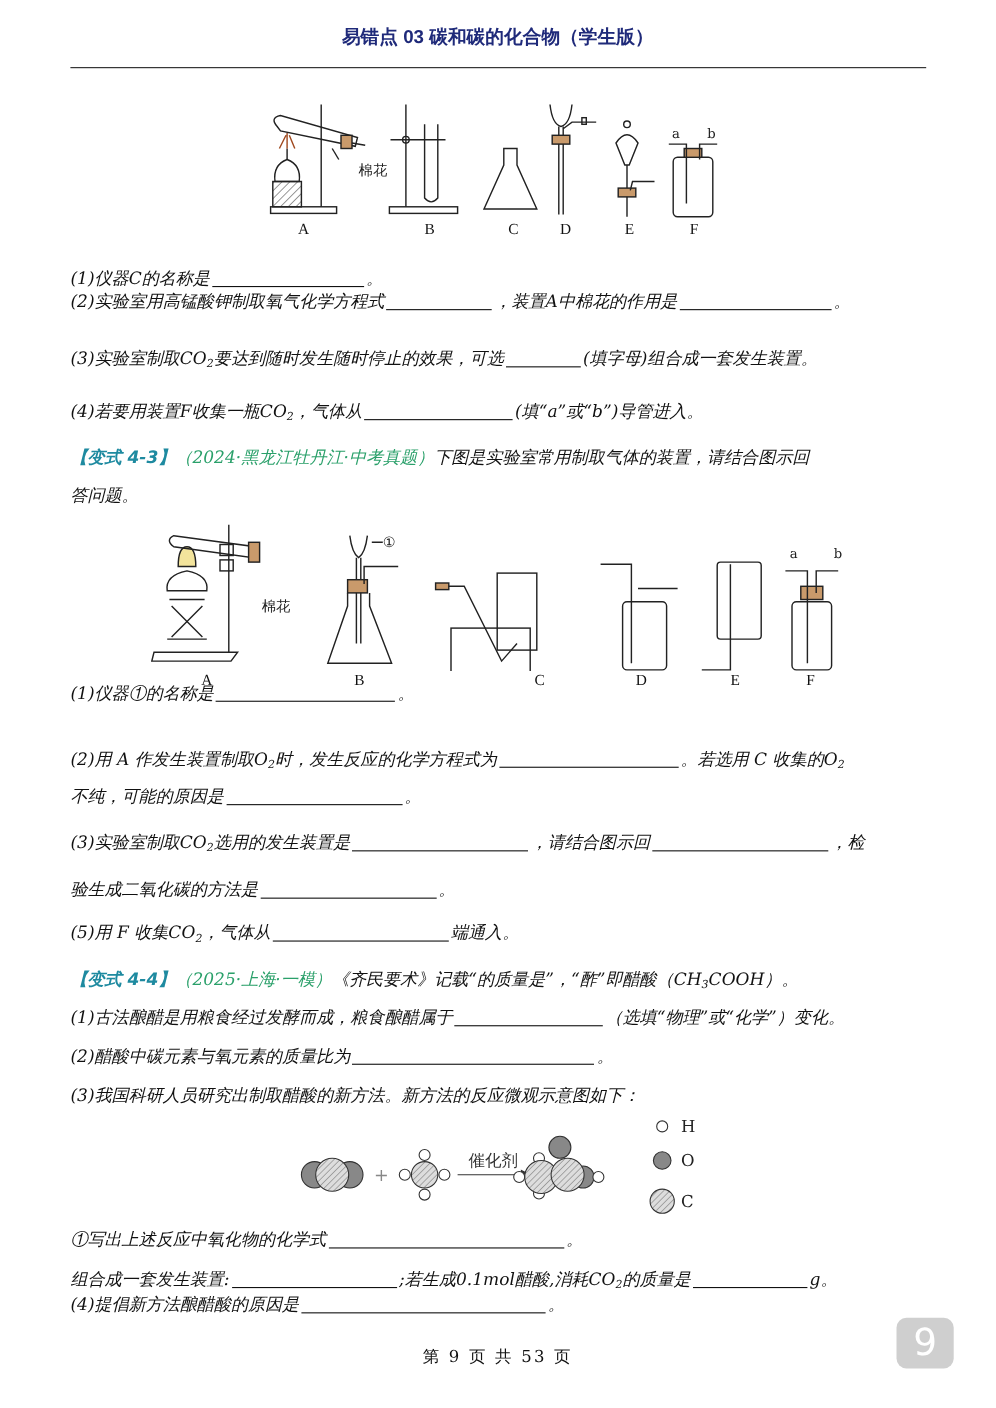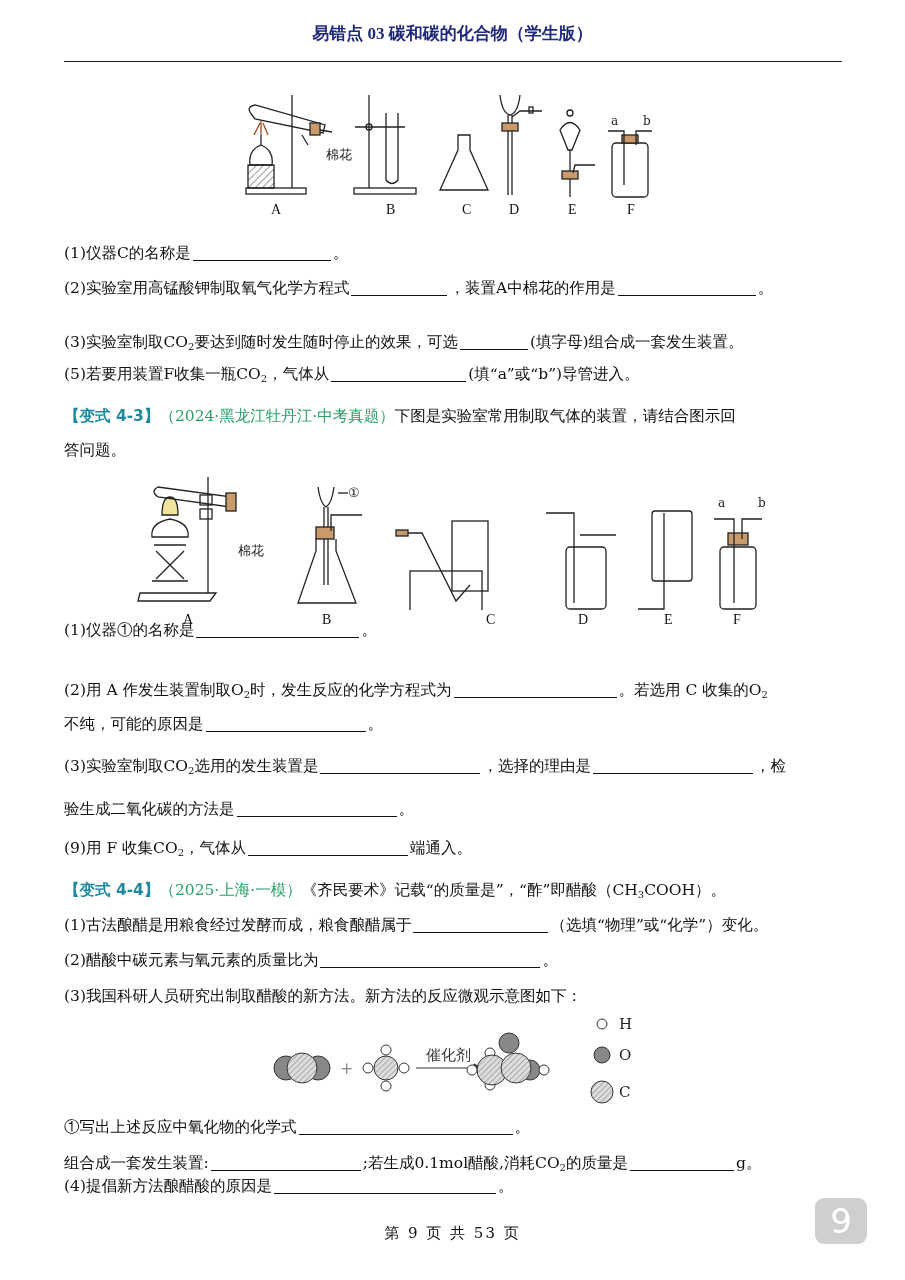--- a/index.html
+++ b/index.html
@@ -1,19 +1,19 @@
 <!DOCTYPE html>
 <html><head>
 <meta charset="utf-8">
 <style>
   html,body{margin:0;padding:0;background:#fff;}
   body{width:905px;height:1280px;position:relative;overflow:hidden;font-family:"DejaVu Serif","Liberation Serif",serif;color:#111;}
-  .header{position:absolute;top:22px;left:0;width:905px;text-align:center;font-size:17px;font-weight:bold;color:#1f2a7a;font-family:Liberation Serif, serif;}
+  .header{position:absolute;top:22px;left:0;width:905px;text-align:center;font-size:17px;font-weight:bold;color:#1f2a7a;font-family:Liberation Sans, sans-serif;}
   .hr{position:absolute;top:61px;left:64px;width:778px;height:1px;background:#222;}
-  .line{position:absolute;left:64px;font-size:15.5px;white-space:nowrap;line-height:20px;}
+  .line{position:absolute;left:64px;font-size:15.5px;white-space:nowrap;line-height:20px;font-style:italic;}
   .blank{display:inline-block;border-bottom:1.3px solid #111;height:16px;vertical-align:-3px;margin:0 2px;}
   .tag{color:#1e8aa0;font-weight:bold;font-family:"DejaVu Sans","Liberation Sans",sans-serif;}
   .src{color:#2aa06a;}
   sub{font-size:10px;vertical-align:-3px;}
   .fig{position:absolute;}
   .lbl{position:absolute;font-size:14px;font-family:"Liberation Serif",serif;}
   .footer{position:absolute;top:1224px;left:0;width:905px;text-align:center;font-size:15px;letter-spacing:2px;}
   .pagebadge{position:absolute;left:815px;top:1198px;width:52px;height:46px;border-radius:9px;background:#cfcfcf;color:#fff;font-size:34px;text-align:center;line-height:46px;font-family:"DejaVu Sans","Liberation Sans",sans-serif;}
 </style>
 </head>
@@ -74,28 +74,28 @@
 <div class="lbl" style="left:271px;top:202px">A</div>
 <div class="lbl" style="left:386px;top:202px">B</div>
 <div class="lbl" style="left:462px;top:202px">C</div>
 <div class="lbl" style="left:509px;top:202px">D</div>
 <div class="lbl" style="left:568px;top:202px">E</div>
 <div class="lbl" style="left:627px;top:202px">F</div>
 
 <div class="line" style="top:243px">
   <span>(1)仪器C的名称是</span><span class="blank" style="width:138px"></span><span>。</span>
 </div>
-<div class="line" style="top:278px">
+<div class="line" style="top:264px">
   <span>(2)实验室用高锰酸钾制取氧气化学方程式</span><span class="blank" style="width:96px"></span><span>，装置A中棉花的作用是</span><span class="blank" style="width:138px"></span><span>。</span>
 </div>
-<div class="line" style="top:332px">
+<div class="line" style="top:316px">
   <span>(3)实验室制取CO</span><sub>2</sub><span>要达到随时发生随时停止的效果，可选</span><span class="blank" style="width:68px"></span><span>(填字母)组合成一套发生装置。</span>
 </div>
 <div class="line" style="top:364px">
-  <span>(5)若要用装置F收集一瓶CO</span><sub>2</sub><span>，气体从</span><span class="blank" style="width:135px"></span><span>(填“a”或“b”)导管进入。</span>
+  <span>(4)若要用装置F收集一瓶CO</span><sub>2</sub><span>，气体从</span><span class="blank" style="width:135px"></span><span>(填“a”或“b”)导管进入。</span>
 </div>
 
 <div class="line" style="top:406px">
   <span class="tag">【变式 4-3】</span><span class="src">（2024·黑龙江牡丹江·中考真题）</span><span>下图是实验室常用制取气体的装置，请结合图示回</span>
 </div>
 <div class="line" style="top:440px">答问题。</div>
 
 <svg class="fig" style="left:130px;top:475px" width="650" height="135" viewBox="0 0 650 135">
   <g stroke="#222" fill="none" stroke-width="1.3">
 
@@ -149,27 +149,27 @@
 <div class="line" style="top:620px">
   <span>(1)仪器①的名称是</span><span class="blank" style="width:163px"></span><span>。</span>
 </div>
 <div class="line" style="top:680px">
   <span>(2)用 A 作发生装置制取O</span><sub>2</sub><span>时，发生反应的化学方程式为</span><span class="blank" style="width:163px"></span><span>。若选用 C 收集的O</span><sub>2</sub>
 </div>
 <div class="line" style="top:714px">
   <span>不纯，可能的原因是</span><span class="blank" style="width:160px"></span><span>。</span>
 </div>
 <div class="line" style="top:756px">
-  <span>(3)实验室制取CO</span><sub>2</sub><span>选用的发生装置是</span><span class="blank" style="width:160px"></span><span>，选择的理由是</span><span class="blank" style="width:160px"></span><span>，检</span>
+  <span>(3)实验室制取CO</span><sub>2</sub><span>选用的发生装置是</span><span class="blank" style="width:160px"></span><span>，请结合图示回</span><span class="blank" style="width:160px"></span><span>，检</span>
 </div>
 <div class="line" style="top:799px">
   <span>验生成二氧化碳的方法是</span><span class="blank" style="width:160px"></span><span>。</span>
 </div>
 <div class="line" style="top:838px">
-  <span>(9)用 F 收集CO</span><sub>2</sub><span>，气体从</span><span class="blank" style="width:160px"></span><span>端通入。</span>
+  <span>(5)用 F 收集CO</span><sub>2</sub><span>，气体从</span><span class="blank" style="width:160px"></span><span>端通入。</span>
 </div>
 
 <div class="line" style="top:880px">
   <span class="tag">【变式 4-4】</span><span class="src">（2025·上海·一模）</span><span>《齐民要术》记载“的质量是”，“酢”即醋酸（CH</span><sub>3</sub><span>COOH）。</span>
 </div>
 <div class="line" style="top:915px">
   <span>(1)古法酿醋是用粮食经过发酵而成，粮食酿醋属于</span><span class="blank" style="width:135px"></span><span>（选填“物理”或“化学”）变化。</span>
 </div>
 <div class="line" style="top:950px">
   <span>(2)醋酸中碳元素与氧元素的质量比为</span><span class="blank" style="width:220px"></span><span>。</span>

